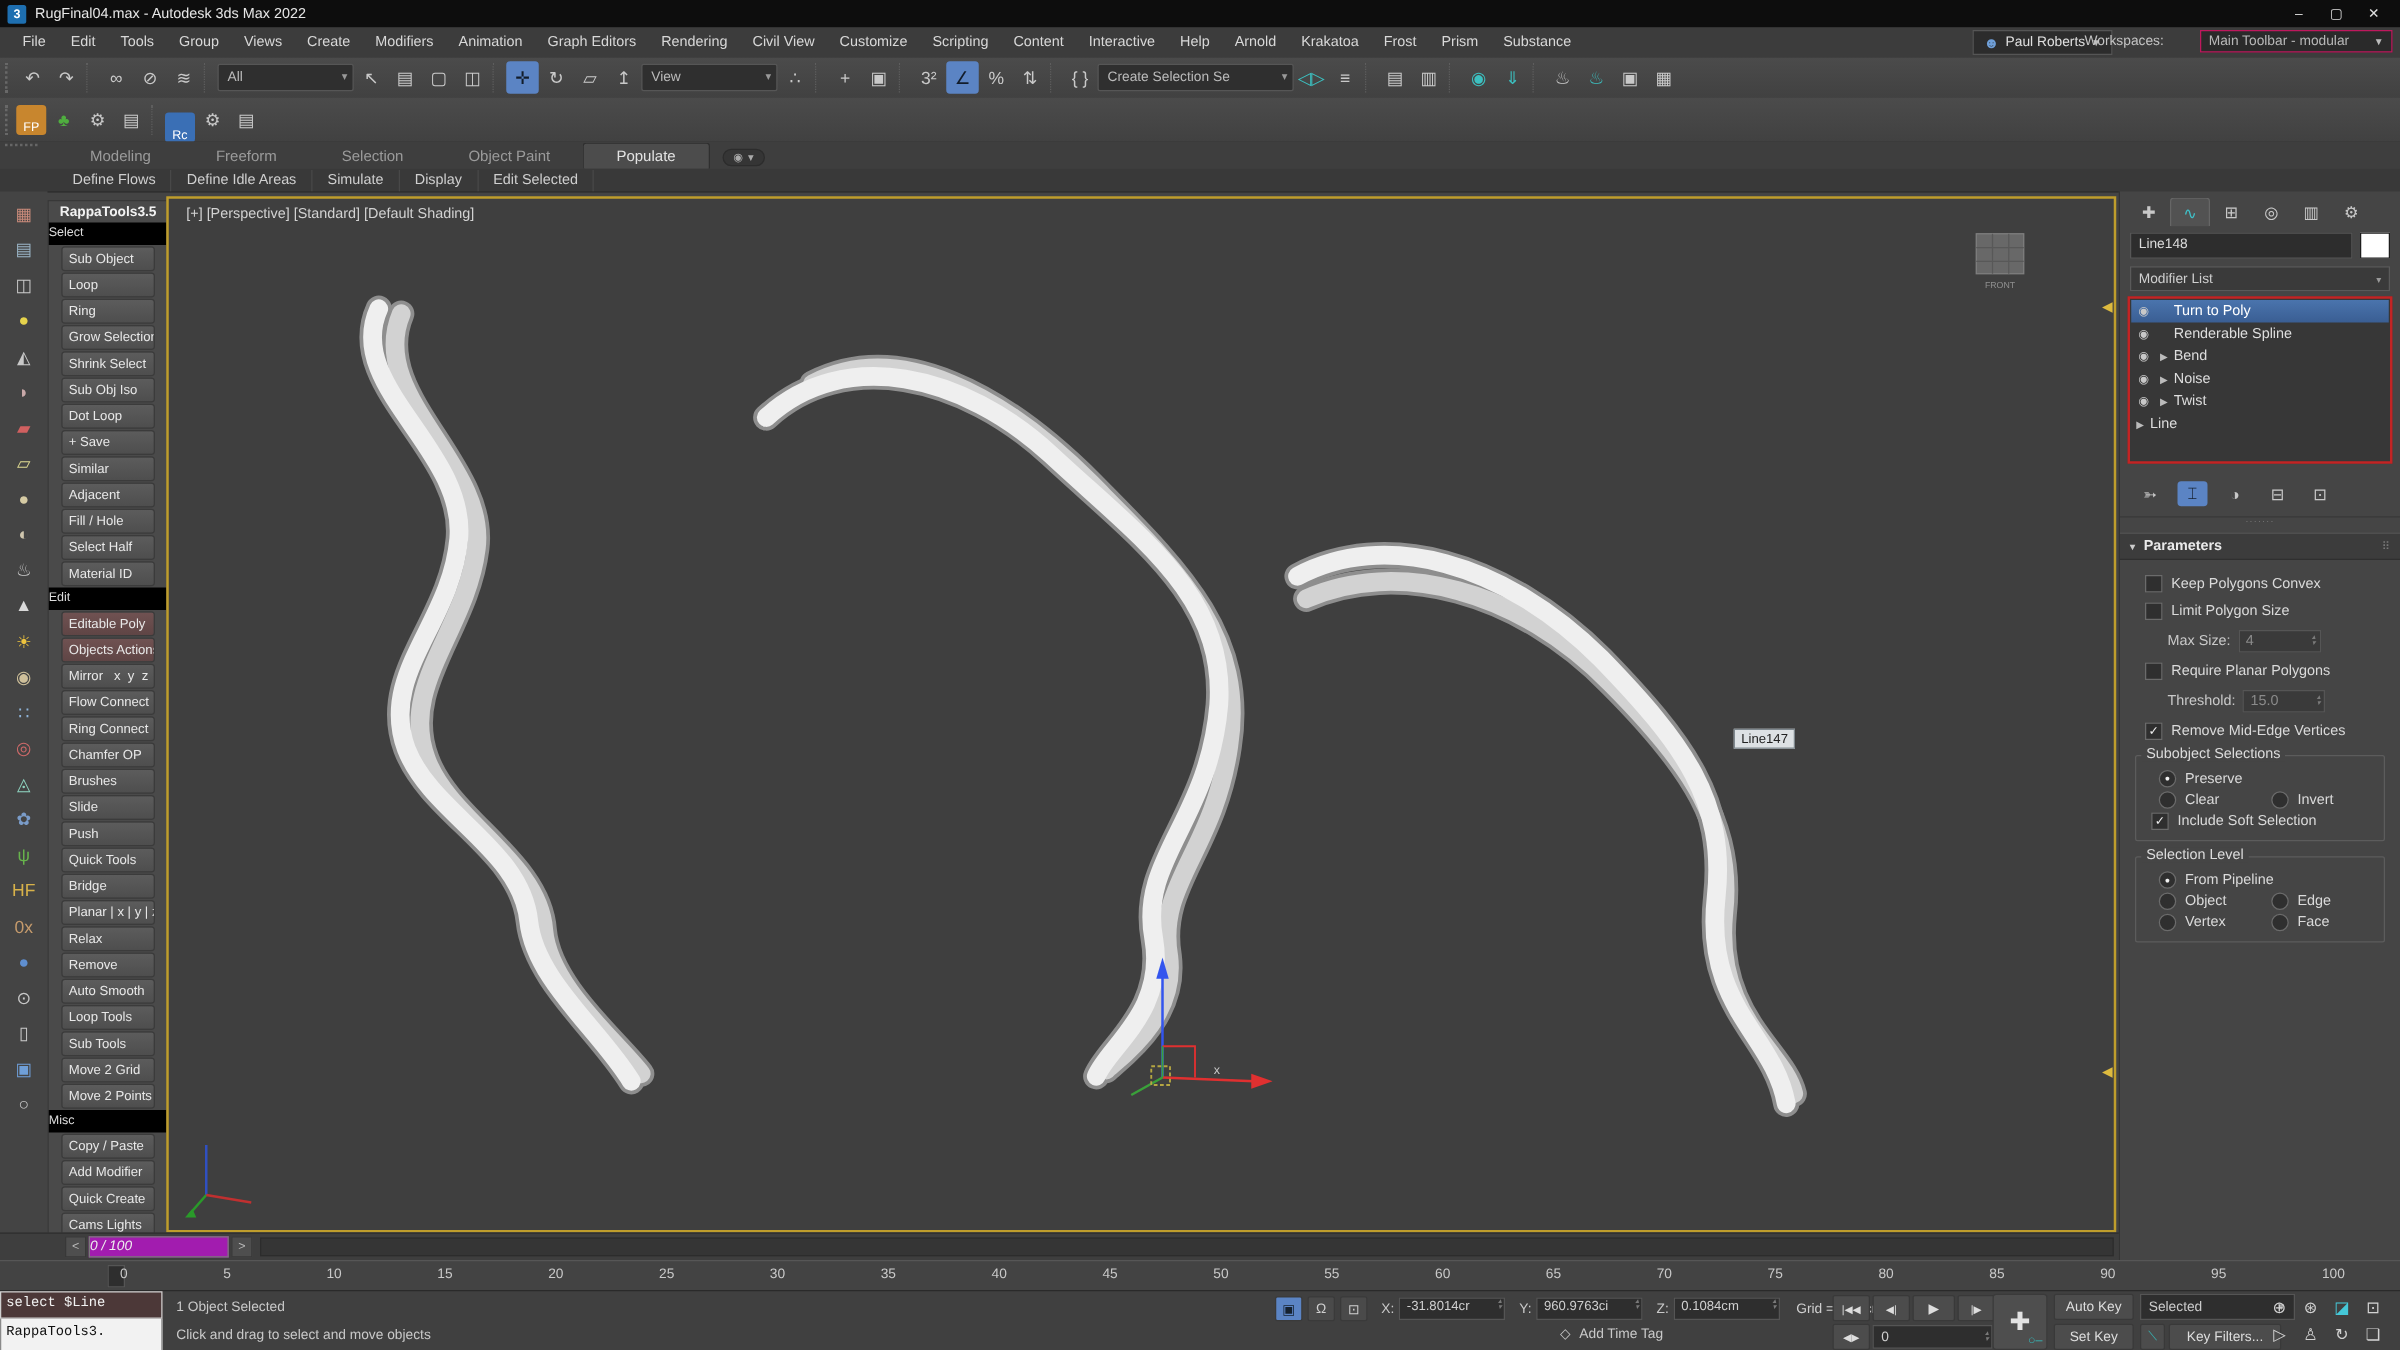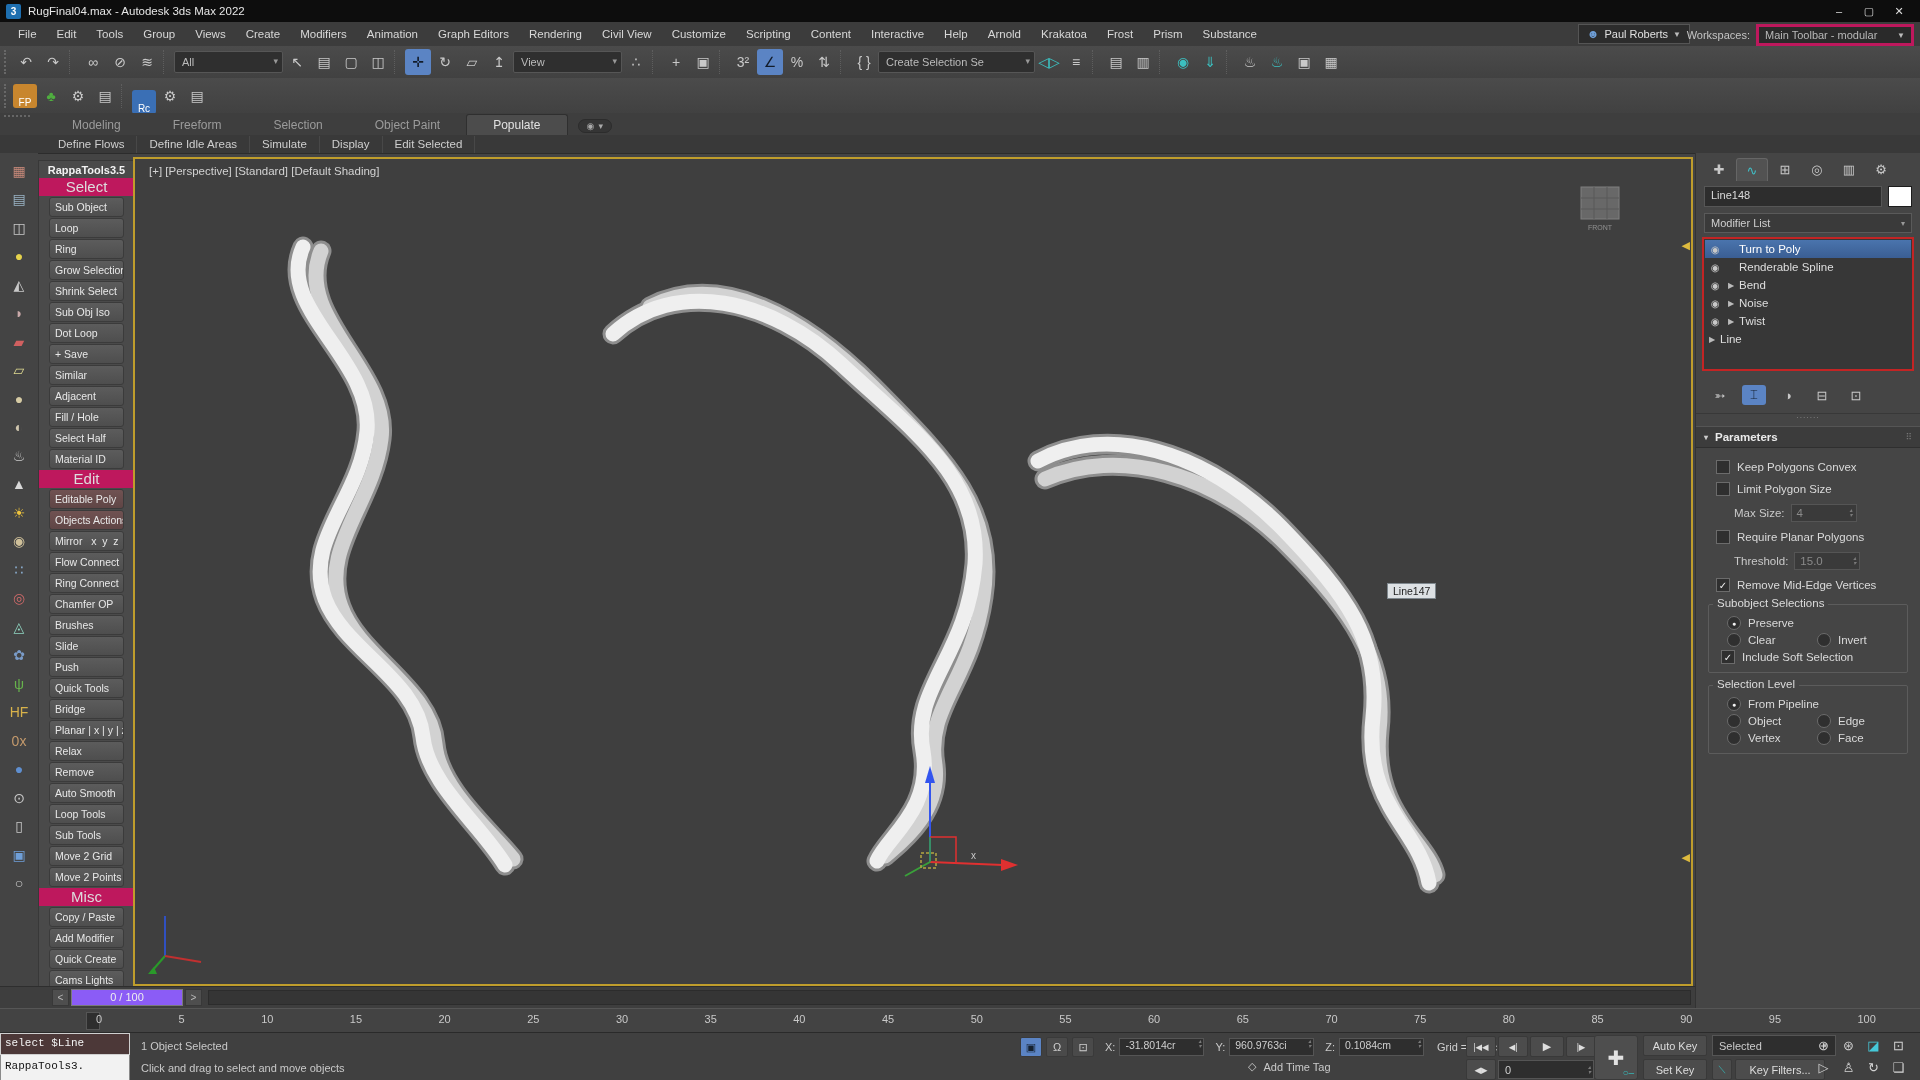--- a/index.html
+++ b/index.html
@@ -19,22 +19,22 @@
   .menubar{position:absolute;left:0;top:22px;right:0;height:24px;background:#3c3c3c;
            border-bottom:1px solid #2d2d2d;}
   .menuitems{display:flex;align-items:center;height:100%;padding-left:8px;}
   .menu-item{padding:0 10px;color:#d8d8d8;font-size:11.5px;line-height:23px;}
   .userbox{position:absolute;right:230px;top:2px;height:18px;background:#2c2c2c;border:1px solid #555;
            display:flex;align-items:center;gap:5px;padding:0 8px;color:#e0e0e0;}
   .uicon{color:#6f9fd8;font-size:12px;}
   .ucaret{font-size:8px;color:#bbb;}
   .wsarea{position:absolute;right:6px;top:2px;display:flex;align-items:center;gap:6px;padding-left:48px;}
   .wslabel{color:#c4c4c4;}
-  .wsbox{background:#2a2a2a;border:3px solid #be185d;height:16px;display:flex;align-items:center;
-         gap:8px;padding:0 6px;color:#b8b8b8;min-width:140px;justify-content:space-between;}
+  .wsbox{background:#2a2a2a;border:1px solid #be185d;height:16px;display:flex;align-items:center;
+         gap:8px;padding:0 6px;color:#b8b8b8;min-width:140px;justify-content:space-between;margin-left:23px;}
 
   
   .toolbar{position:absolute;left:0;right:0;display:flex;align-items:center;gap:1px;
            padding-left:4px;background:linear-gradient(#4b4b4b,#414141);border-bottom:1px solid #333;}
   .t1{top:46px;height:32px;}
   .t2{top:78px;height:35px;}
   .tbi{width:26px;height:26px;display:flex;align-items:center;justify-content:center;
        border-radius:3px;color:#c9c9c9;font-size:14px;flex:none;}
   .tbi .g{font-style:normal;}
   .tbi.active{background:#5b84c4;color:#121c2a;}
@@ -68,21 +68,21 @@
   .sicon{width:26px;height:23px;display:flex;align-items:center;justify-content:center;font-size:15px;flex:none;}
   .sicon .g{font-style:normal;font-size:14px;}
 
   
   .rappa{position:absolute;left:38px;top:160px;width:97px;background:#4a4a4a;
          border:1px solid #383838;box-sizing:border-box;}
   .rtitle{font-weight:bold;color:#f2f2f2;font-size:11px;text-align:center;padding:3px 0 2px;white-space:nowrap;}
   .rrow{height:18px;line-height:18px;white-space:pre;overflow:hidden;}
   .rrow.btn{background:linear-gradient(#5c5c5c,#4e4e4e);border:1px solid #3b3b3b;border-radius:3px;
             margin:1px 10px;padding-left:5px;color:#e8e8e8;font-size:10.5px;}
-  .rrow.hdr{text-align:center;color:#ddd;background:#be185d;font-size:15px;}
+  .rrow.hdr{color:#ddd;background:#000000;font-size:10px;}
   .rrow.warm{background:linear-gradient(#705252,#5f4545);}
   .rrow.clip{height:7px;}
 
   
   .viewport{position:absolute;left:133px;top:157px;width:1560px;height:829px;background:#3f3f3f;
             border:2px solid #bf9d2c;box-sizing:border-box;overflow:hidden;}
   .vplabel{position:absolute;left:14px;top:6px;color:#d2d2d2;font-size:11.5px;z-index:3;}
   .scene{position:absolute;left:0;top:0;width:100%;height:100%;}
   .vtooltip{position:absolute;left:1252px;top:424px;background:#dde1e4;color:#222;
             border:1px solid #7f888e;font-size:10.5px;padding:1px 5px;z-index:4;}
@@ -136,22 +136,22 @@
          display:flex;align-items:center;justify-content:center;font-size:7px;color:#f2f2f2;}
   .grow{display:flex;align-items:center;gap:7px;margin:3px 0 0 6px;}
   .gcols{display:flex;gap:0;} .gcols .grow{width:50%;}
 
   
   .timeslider{position:absolute;left:0;top:986px;width:1695px;height:22px;background:#3e3e3e;
               border-top:1px solid #2e2e2e;display:flex;align-items:center;padding-left:52px;
               gap:2px;box-sizing:border-box;}
   .tsbtn{width:15px;height:15px;background:#4e4e4e;border:1px solid #383838;text-align:center;
          line-height:15px;color:#bbb;font-size:10px;}
-  .tshandle{width:110px;height:15px;background:#8b5cf6;border:1px solid #7a7a7a;color:#eee;
-            text-align:center;line-height:15px;}
+  .tshandle{width:110px;height:15px;background:#a21caf;border:1px solid #7a7a7a;color:#eee;
+            line-height:15px;font-style:italic;}
   .tstrack{flex:1;height:13px;background:#353535;border:1px solid #2c2c2c;margin:0 4px;}
   .ruler{position:absolute;left:0;top:1008px;width:1920px;height:24px;background:#434343;
          border-top:1px solid #565656;box-sizing:border-box;}
   .ticks{position:absolute;left:96px;right:44px;top:4px;display:flex;justify-content:space-between;
          color:#c9c9c9;font-size:11px;}
   .fmarker{position:absolute;left:86px;top:3px;width:12px;height:16px;background:#2e2e2e;border:1px solid #555;}
 
   
   .statusbar{position:absolute;left:0;top:1032px;width:1920px;height:48px;background:#404040;
              border-top:1px solid #2a2a2a;box-sizing:border-box;}

